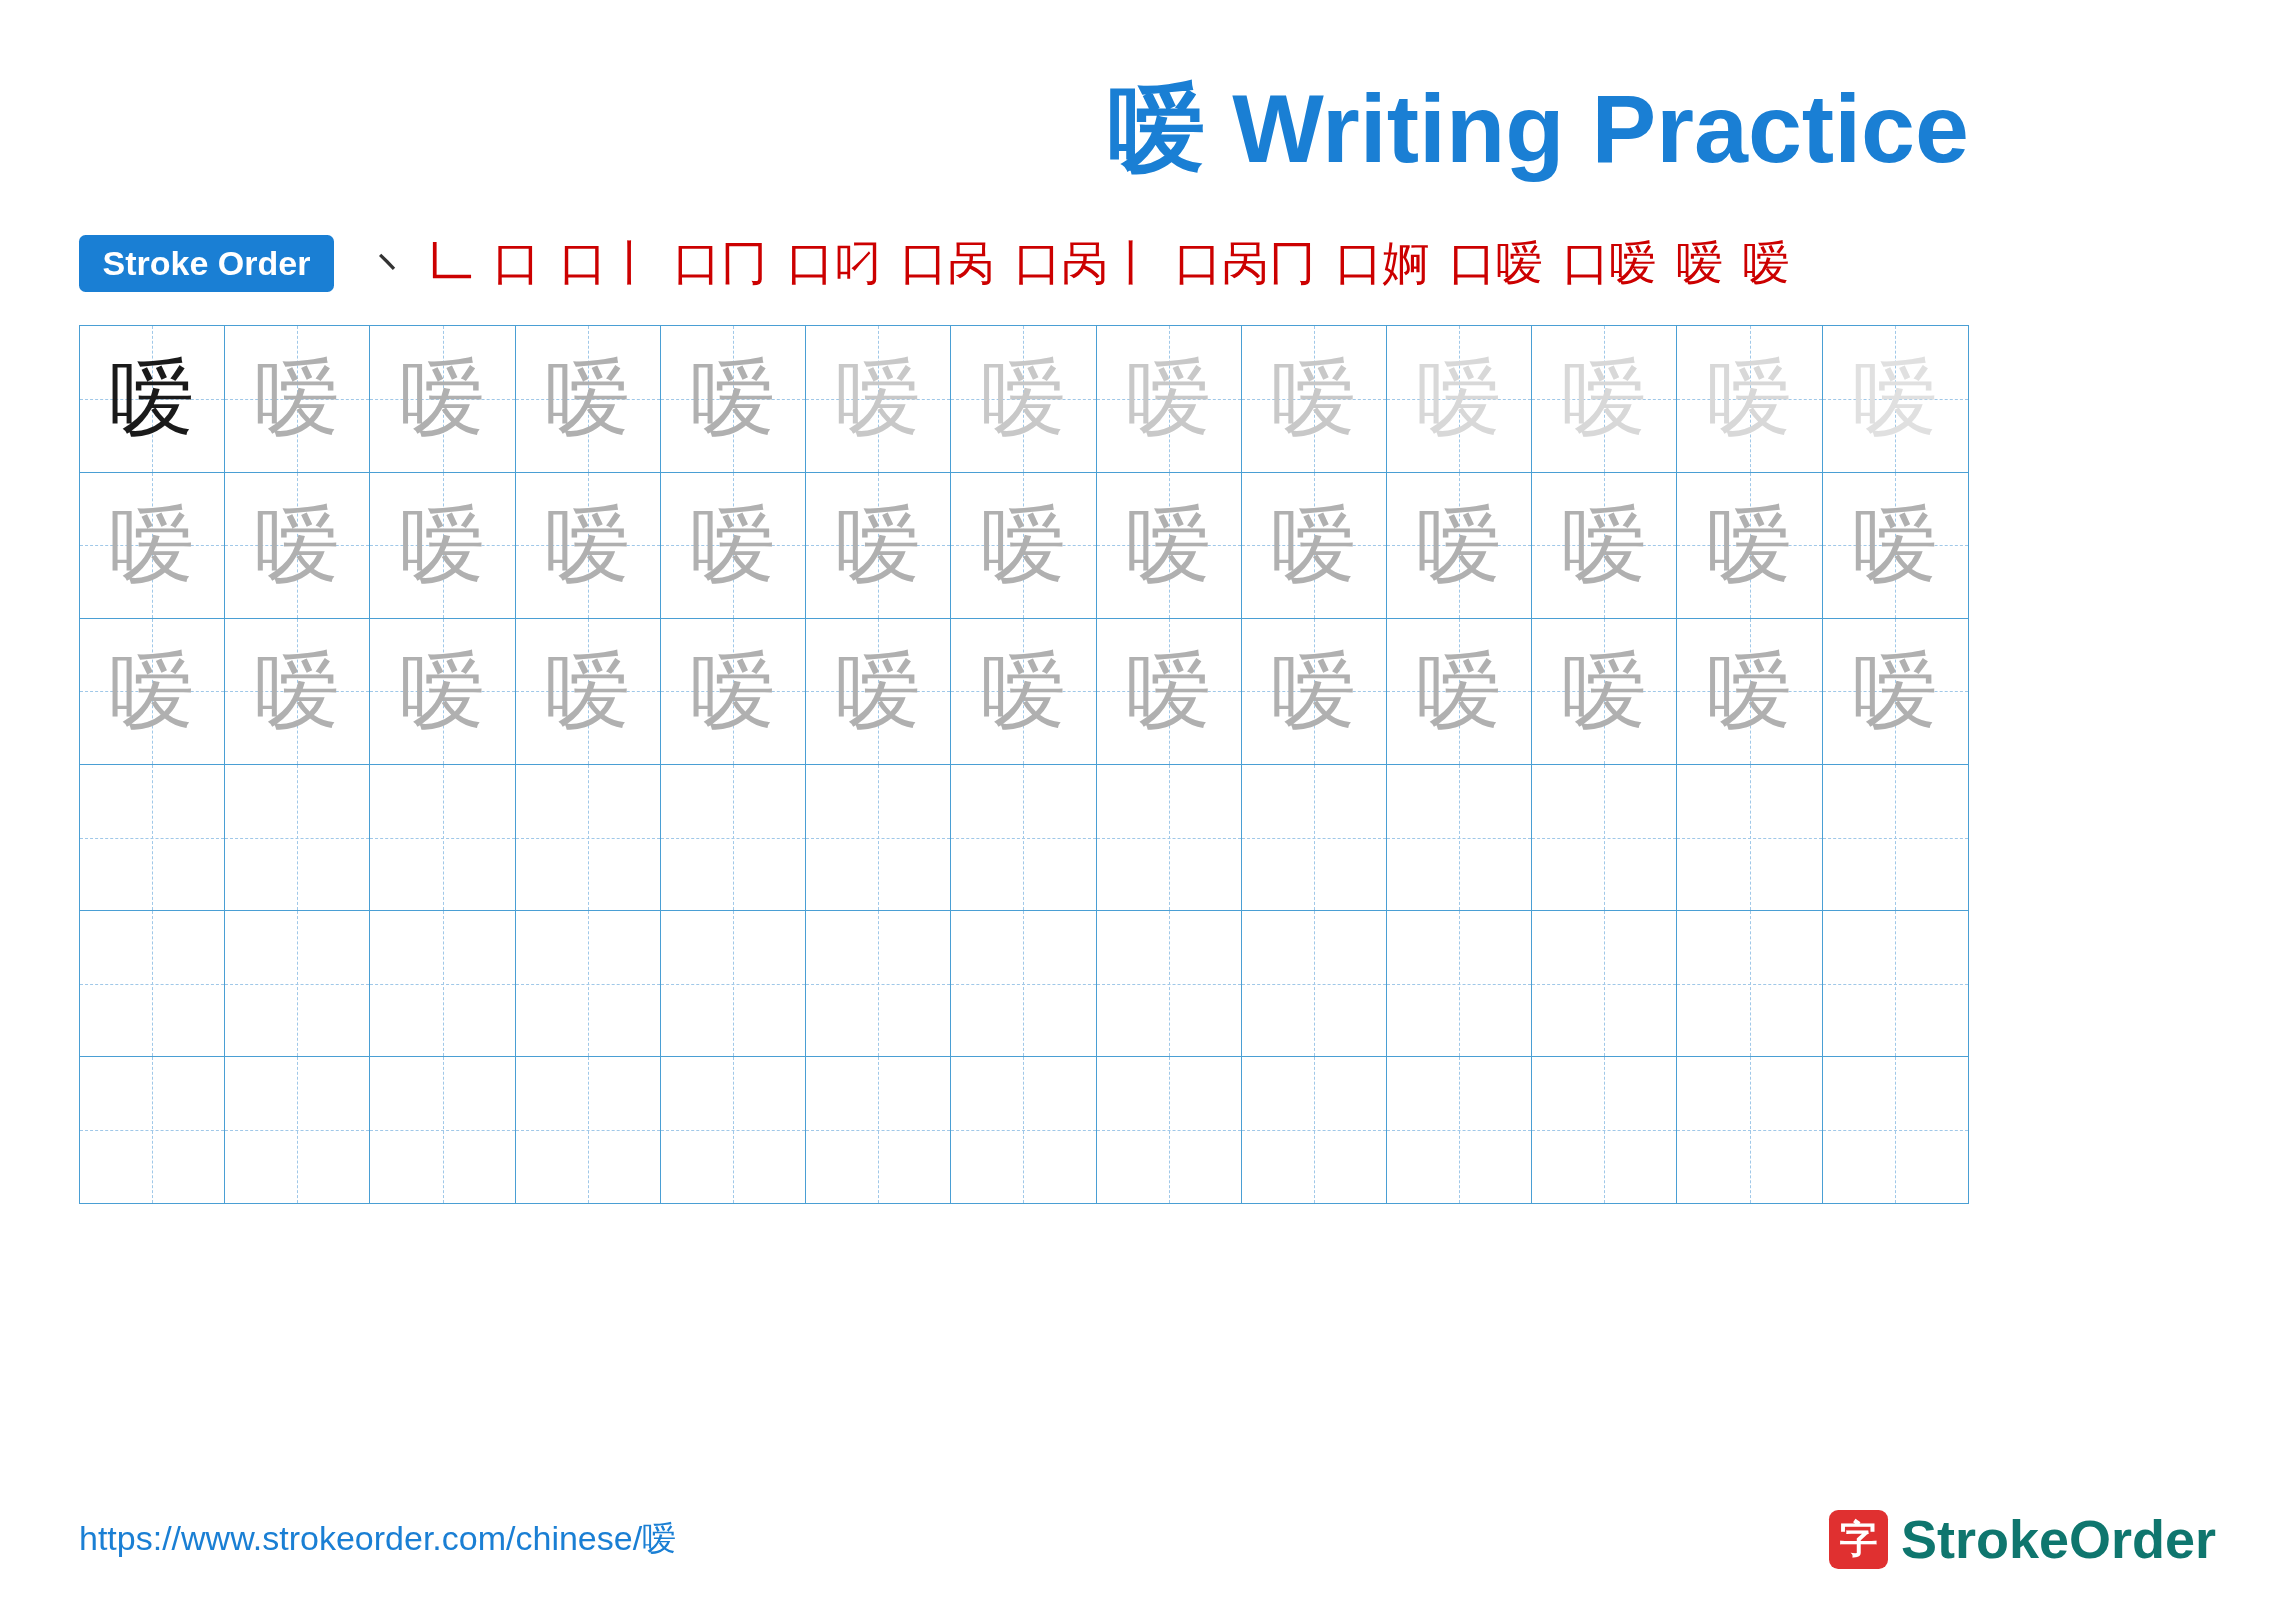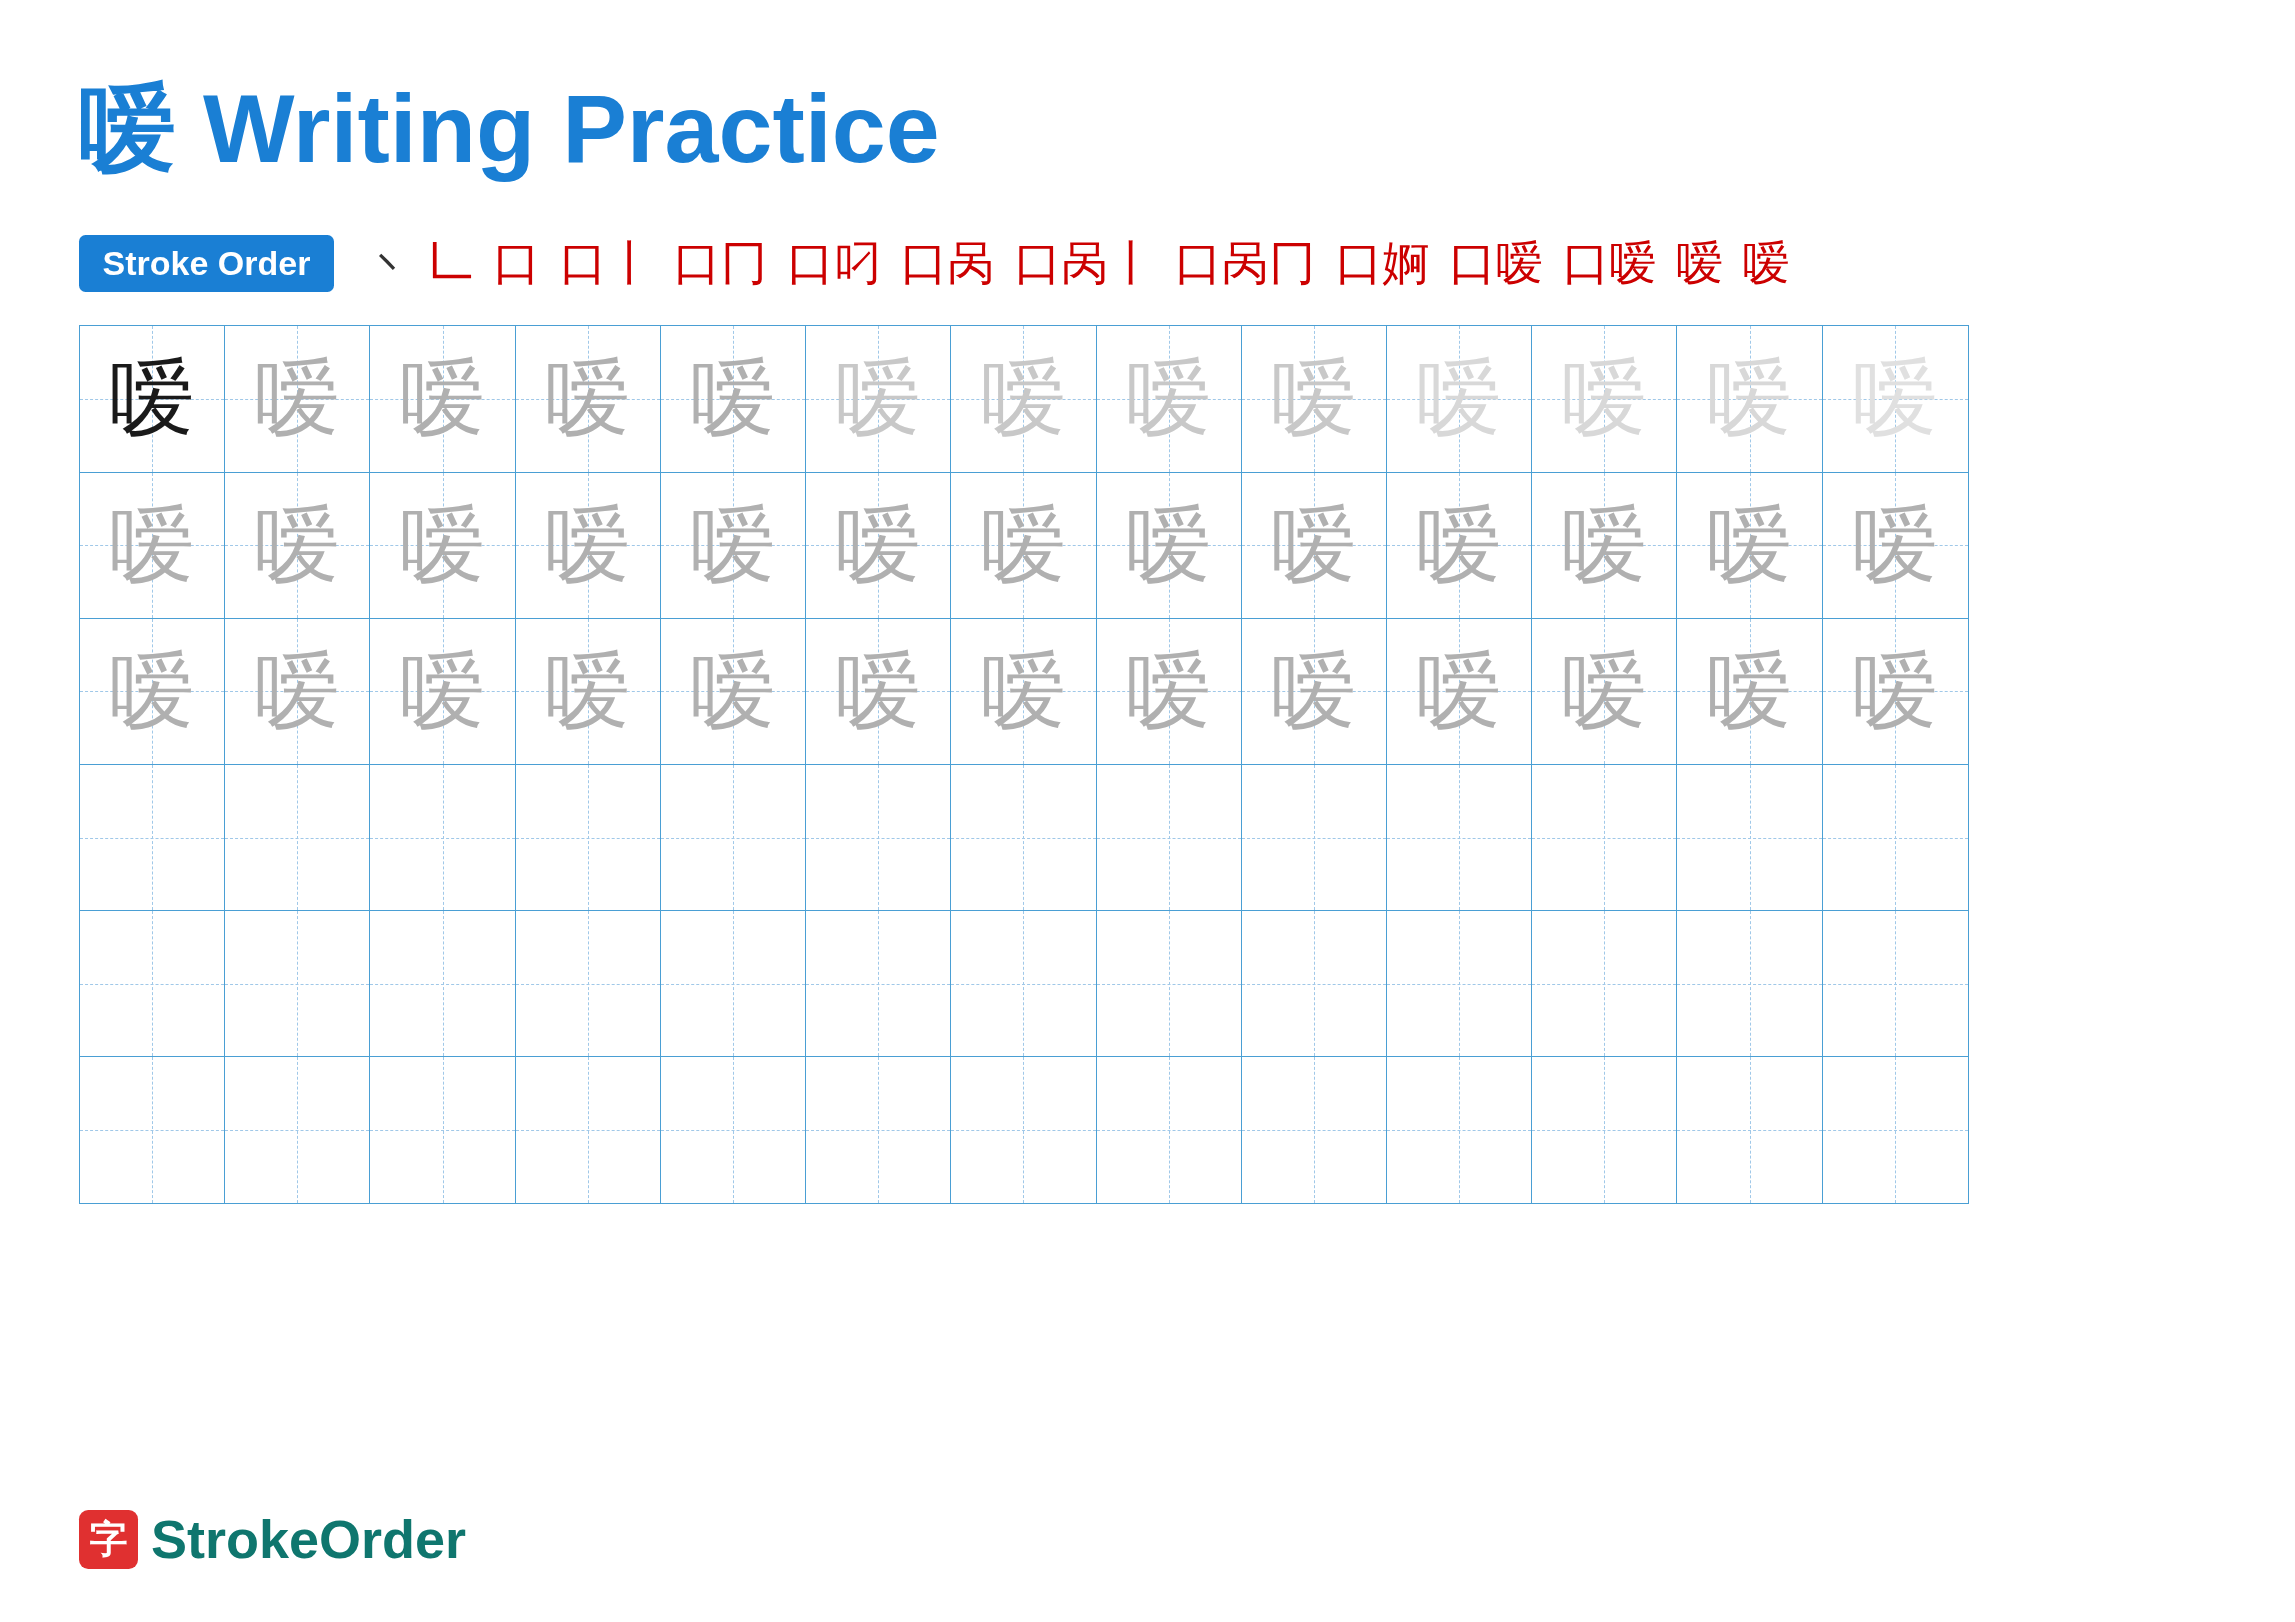--- a/index.html
+++ b/index.html
@@ -12,21 +12,21 @@
       overflow: hidden;
     }
 
     .page {
       width: 2048px;
       height: 1622px;
       background: #fff;
       padding: 52px 79px;
       display: flex;
       flex-direction: column;
-      align-items: flex-start;
+      align-items: flex-end;
     }
 
     
     .title {
       font-size: 97px;
       font-weight: bold;
       color: #1a7fd4;
       margin-bottom: 39px;
       text-align: center;
       margin-top: 13px;
@@ -387,20 +387,21 @@
         <div class="grid-cell"></div>
         <div class="grid-cell"></div>
         <div class="grid-cell"></div>
         <div class="grid-cell"></div>
         <div class="grid-cell"></div>
         <div class="grid-cell"></div>
       </div>
     </div>
 
   <div class="footer">
+    <a class="footer-url">https://www.strokeorder.com/chinese/嗳</a>
     <div class="footer-logo">
       <div class="footer-logo-icon">字</div>
       <span class="footer-logo-text">StrokeOrder</span>
     </div>
   </div>
 
 </div>
 
 
 </body></html>

